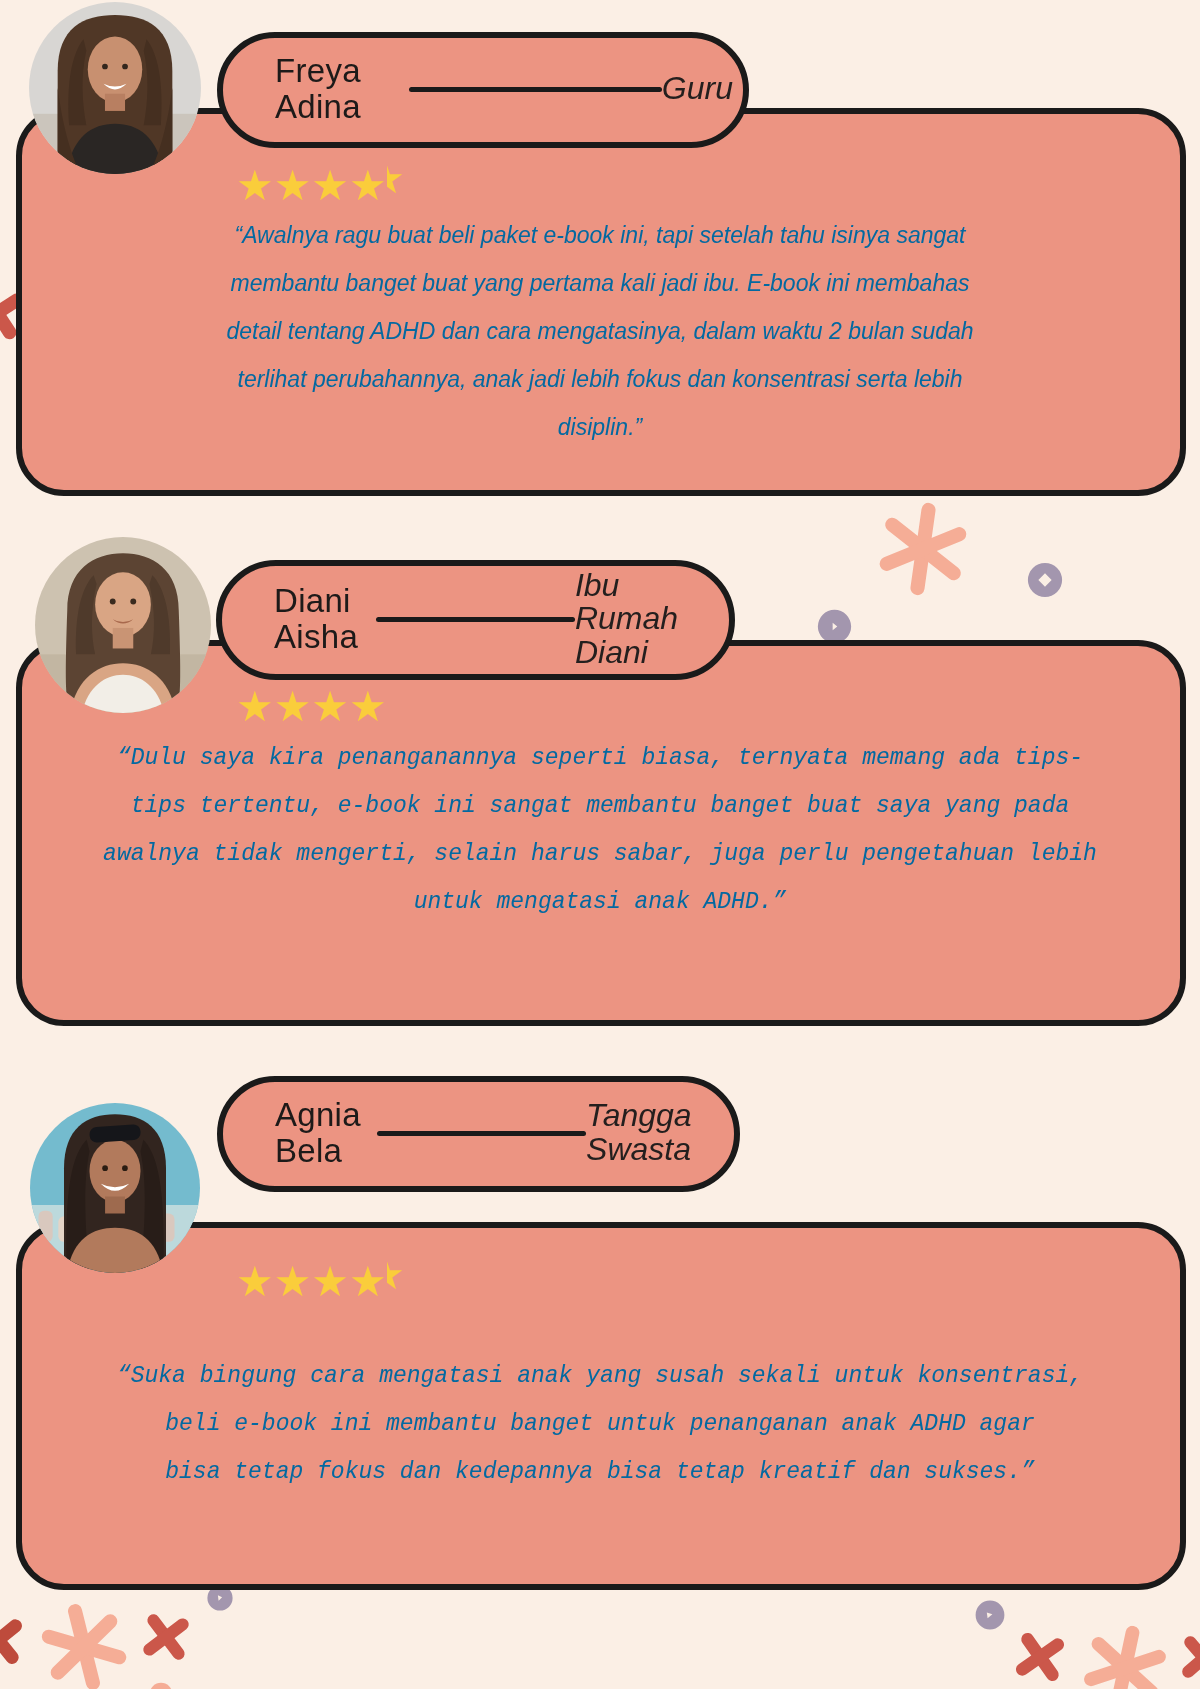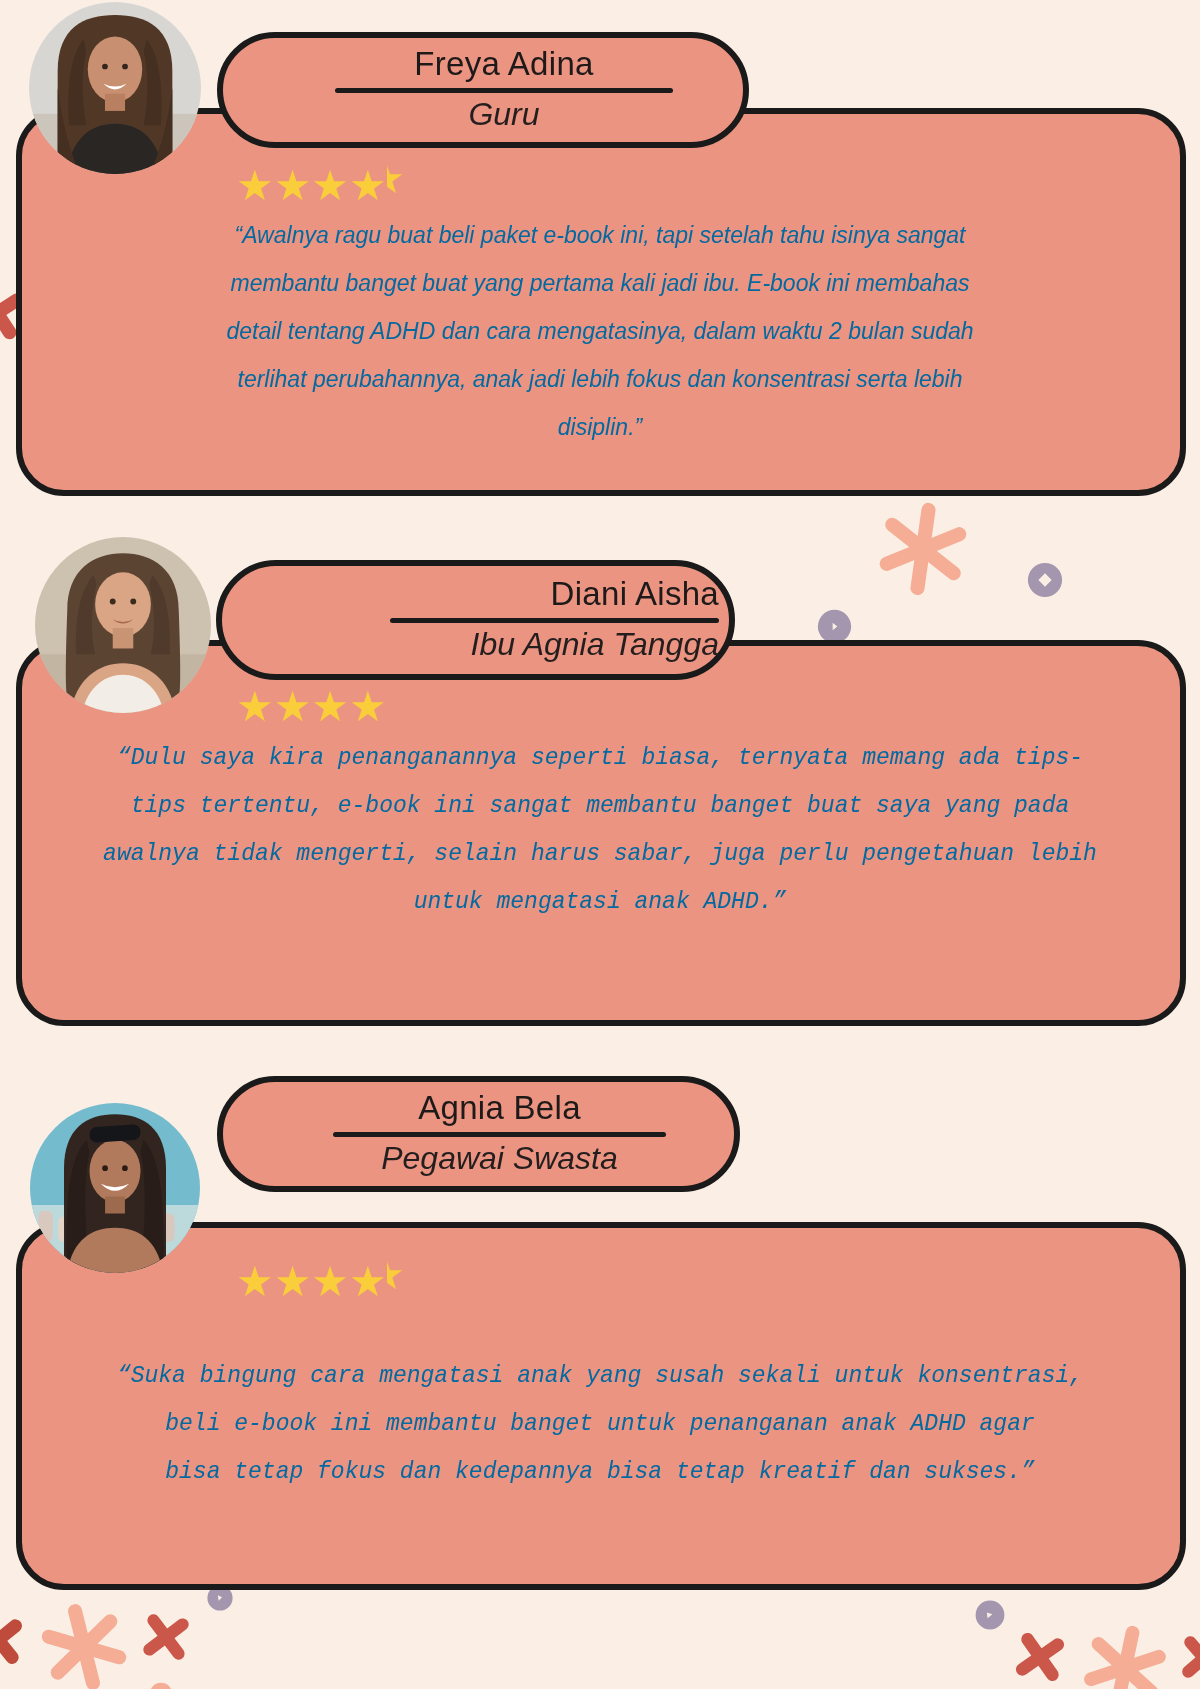--- a/index.html
+++ b/index.html
@@ -22,25 +22,25 @@
   .avatar svg{display:block;width:100%;height:100%;}
   #avatar-1{left:29px;top:2px;width:172px;height:172px;}
   #avatar-2{left:35px;top:537px;width:176px;height:176px;}
   #avatar-3{left:30px;top:1103px;width:170px;height:170px;}
 
   .pill{
     position:absolute;box-sizing:border-box;z-index:2;
     background:var(--card,#EC9482);
     border:6px solid var(--outline,#1A1A1A);
     border-radius:62px;
-    display:flex;flex-direction:column;align-items:center;justify-content:center;
+    display:flex;align-items:center;justify-content:center;
     padding:8px 10px 10px 52px;
   }
   #pill-1{left:217px;top:32px;width:532px;height:116px;}
-  #pill-2{left:216px;top:560px;width:519px;height:120px;align-items:flex-end;}
+  #pill-2{left:216px;top:560px;width:519px;height:120px;}
   #pill-3{left:217px;top:1076px;width:523px;height:116px;}
   .pill .name{font-size:33px;font-weight:500;color:#1D1A19;letter-spacing:.3px;line-height:1.1;}
   .pill .divider{height:5px;width:74%;background:var(--outline,#1A1A1A);border-radius:3px;margin:6px 0 5px;}
   .pill .role{font-size:32px;font-style:italic;color:#241F1E;line-height:1.05;}
 
   .stars{position:absolute;z-index:2;font-size:42px;line-height:1;color:var(--star,#FACD3B);white-space:nowrap;}
   #stars-1{left:236px;top:158px;}
   #stars-2{left:236px;top:686px;}
   #stars-3{left:236px;top:1254px;}
   .star{display:inline-block;}
@@ -200,21 +200,21 @@
     <circle cx="67" cy="44" r="2" fill="#3A2B1F"></circle>
     <path d="M53,56 Q60,62 67,56 Q60,60 53,56 Z" fill="#A8684C"></path>
     <rect x="53" y="62" width="14" height="14" fill="#C99474"></rect>
     <path d="M24,120 C28,96 44,86 60,86 C76,86 92,96 96,120 Z" fill="#D9A584"></path>
     <path d="M32,120 C36,102 48,94 60,94 C72,94 84,102 88,120 Z" fill="#F2EEE7"></path>
   </svg>
 </div>
 <div class="pill" id="pill-2">
   <div class="name">Diani Aisha</div>
   <div class="divider"></div>
-  <div class="role">Ibu Agnia Tangga</div>
+  <div class="role">Ibu Rumah Diani</div>
 </div>
 <div class="stars" id="stars-2"><span class="star">★</span><span class="star">★</span><span class="star">★</span><span class="star">★</span></div>
 <div class="quote" id="quote-2">“Dulu saya kira penanganannya seperti biasa, ternyata memang ada tips-
 tips tertentu, e-book ini sangat membantu banget buat saya yang pada
 awalnya tidak mengerti, selain harus sabar, juga perlu pengetahuan lebih
 untuk mengatasi anak ADHD.”</div>
 
 <div class="card" id="card-3"></div>
 <div class="avatar" id="avatar-3">
   <svg viewBox="0 0 120 120">
@@ -231,18 +231,18 @@
     <circle cx="53" cy="46" r="2" fill="#2A1C12"></circle>
     <circle cx="67" cy="46" r="2" fill="#2A1C12"></circle>
     <path d="M50,57 Q60,67 70,57 Q60,62 50,57 Z" fill="#FFFFFF"></path>
     <rect x="53" y="66" width="14" height="12" fill="#9E6A4E"></rect>
     <path d="M26,120 C30,96 44,88 60,88 C76,88 90,96 94,120 Z" fill="#B27A5C"></path>
   </svg>
 </div>
 <div class="pill" id="pill-3">
   <div class="name">Agnia Bela</div>
   <div class="divider"></div>
-  <div class="role">Pegawai Swasta</div>
+  <div class="role">Tangga Swasta</div>
 </div>
 <div class="stars" id="stars-3"><span class="star">★</span><span class="star">★</span><span class="star">★</span><span class="star">★</span><span class="star half">★</span></div>
 <div class="quote" id="quote-3">“Suka bingung cara mengatasi anak yang susah sekali untuk konsentrasi,
 beli e-book ini membantu banget untuk penanganan anak ADHD agar
 bisa tetap fokus dan kedepannya bisa tetap kreatif dan sukses.”</div>
 
 </body></html>

